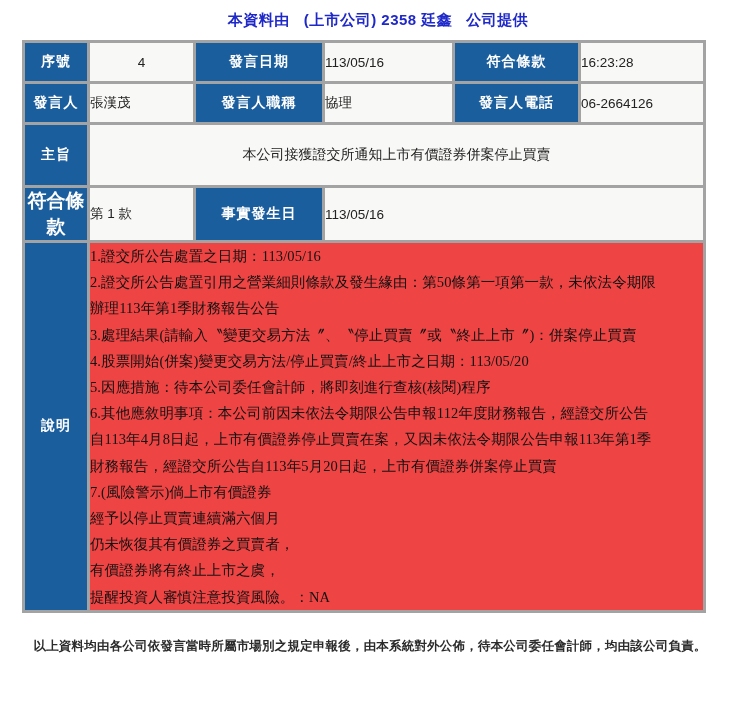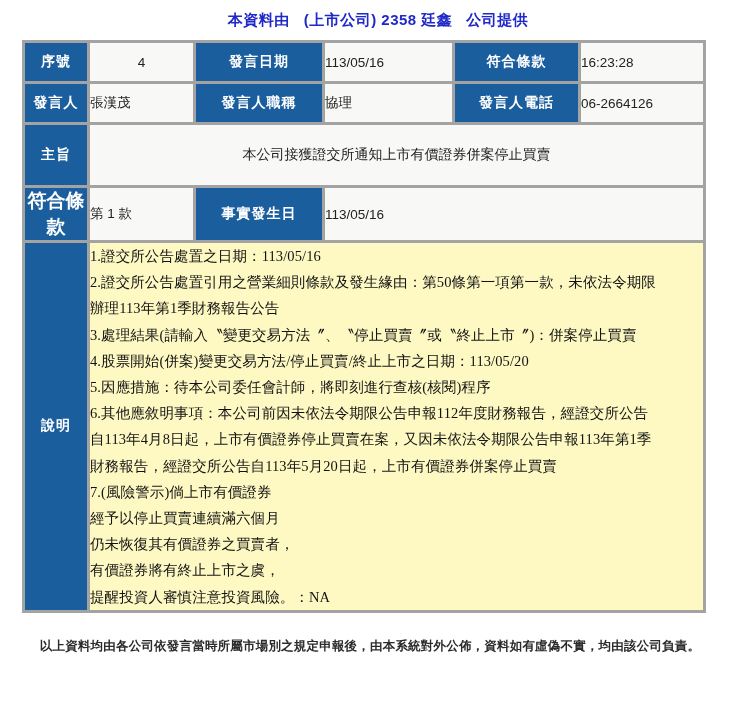--- a/index.html
+++ b/index.html
@@ -79,21 +79,21 @@
     padding-bottom: 2px;
     text-align: center;
   }
 
   
   td.desc-lbl {
     vertical-align: middle;
     text-align: center;
   }
   td.desc-val {
-    background: #fef9c3;
+    background: #ef4444;
     vertical-align: top;
     padding: 14px 8px 16px 9px;
     font-family: "Liberation Serif", "DejaVu Serif", serif;
     font-size: 14.5px;
     line-height: 26.2px;
     color: #121212;
     letter-spacing: 0.1px;
   }
   td.desc-val p {
     margin: 0;
@@ -179,13 +179,13 @@
               <p>仍未恢復其有價證券之買賣者，</p>
               <p>有價證券將有終止上市之虞，</p>
               <p>提醒投資人審慎注意投資風險。：NA</p>
             </div>
         </td>
       </tr>
     </tbody>
   </table>
 </div>
 
-<div class="footer-note">以上資料均由各公司依發言當時所屬市場別之規定申報後，由本系統對外公佈，資料如有虛偽不實，均由該公司負責。</div>
+<div class="footer-note">以上資料均由各公司依發言當時所屬市場別之規定申報後，由本系統對外公佈，待本公司委任會計師，均由該公司負責。</div>
 
 </body></html>

